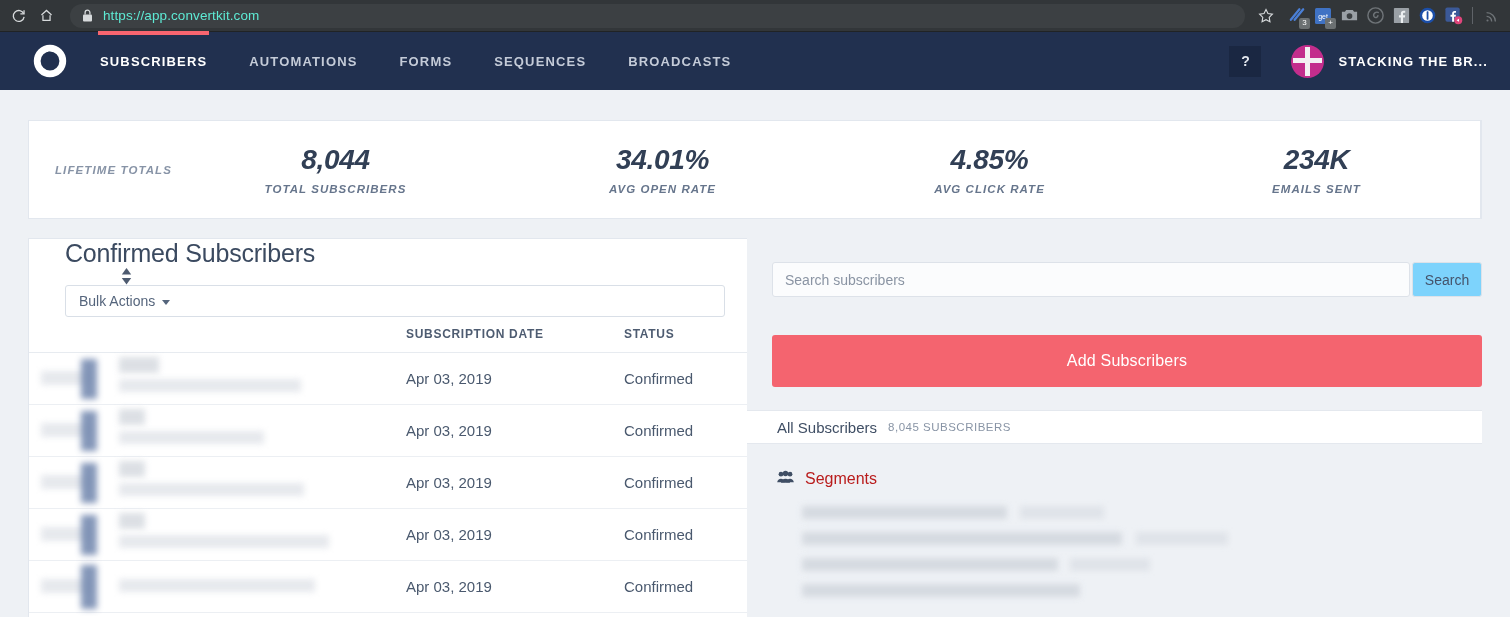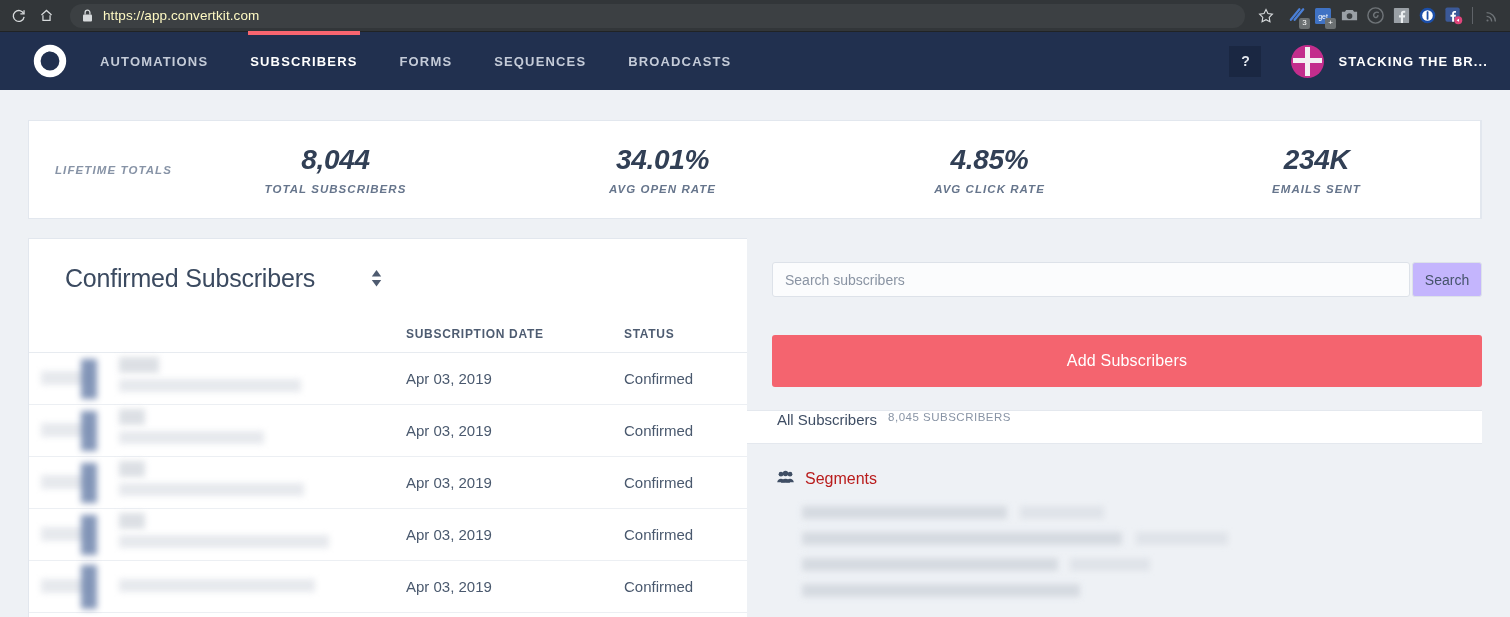--- a/index.html
+++ b/index.html
@@ -31,21 +31,21 @@
     height: 24px;
     margin: 0 8px 0 10px;
     background: #3c4043;
     border-radius: 12px;
     display: flex; align-items: center;
     padding: 0 10px 0 12px;
     min-width: 0;
   }
   .lock-icon { flex: 0 0 auto; margin-right: 10px; display:flex; }
   .omnibox-url {
-    color: #fef9c3;
+    color: #5eead4;
     font-size: 13.5px;
     letter-spacing: .1px;
     white-space: nowrap; overflow: hidden; text-overflow: ellipsis;
   }
   .star-btn { width: 26px; height: 26px; display:flex; align-items:center; justify-content:center; flex:0 0 auto; }
   .ext-strip { display: flex; align-items: center; gap: 2px; flex: 0 0 auto; padding-left: 6px; }
   .ext {
     width: 24px; height: 24px; position: relative;
     display: flex; align-items: center; justify-content: center;
   }
@@ -176,22 +176,23 @@
 
   .left-panel {
     width: 719px; flex: 0 0 auto;
     background: #ffffff;
     border: 1px solid #e2e7ee;
     border-right: none;
     position: relative; overflow: hidden;
   }
   .panel-head {
     height: 78px;
-    display: flex; align-items: center;
+    display: flex; 
     padding: 0 22px 0 36px;
+    flex-direction: column;
   }
   .panel-title {
     font-size: 25px; color: #3b4a60; font-weight: normal;
     letter-spacing: -.2px;
   }
   .sort-icon { margin-left: 56px; display: flex; flex-direction: column; gap: 3px; cursor: pointer; }
   .panel-head-spacer { flex: 1 1 auto; }
   .bulk-btn {
     border: 1px solid #d9dfe7;
     background: #fff;
@@ -262,21 +263,21 @@
     padding: 0 12px;
     font-size: 14px; color: #3c4a5d;
     font-family: "Liberation Sans", sans-serif;
     outline: none;
   }
   .search-input::placeholder { color: #8a94a3; }
   .search-btn {
     margin-left: 2px;
     width: 70px; flex: 0 0 auto;
     border: 1px solid #dde2e9;
-    background: #c4b5fd;
+    background: #7dd3fc;
     border-radius: 3px;
     font-size: 14px; color: #45536a;
     cursor: pointer;
     font-family: "Liberation Sans", sans-serif;
   }
   .add-btn {
     margin-top: 38px;
     height: 52px; width: 100%;
     background: #f4646f;
     border: none; border-radius: 3px;
@@ -284,21 +285,21 @@
     cursor: pointer;
     font-family: "Liberation Sans", sans-serif;
     letter-spacing: .2px;
   }
   .all-subs-row {
     margin-top: 23px;
     background: #ffffff;
     border-top: 1px solid #e4e8ee;
     border-bottom: 1px solid #e4e8ee;
     height: 34px;
-    display: flex; align-items: flex-start;
+    display: flex; align-items: center;
     padding-left: 30px;
     margin-left: -25px;
     padding-right: 11px;
     cursor: pointer;
   }
   .all-subs-label { font-size: 15px; color: #3f4e64; }
   .all-subs-count {
     font-size: 11.5px; color: #8894a5;
     letter-spacing: .5px; margin-left: 11px;
   }
@@ -423,25 +424,25 @@
 <div class="app-nav">
   <div class="logo-wrap">
     <svg width="42" height="42" viewBox="0 0 42 42">
       <path d="M21 4.8A16.2 16.2 0 1 0 37.2 21 16.2 16.2 0 0 0 21 4.8zm0 25.6A9.4 9.4 0 1 1 30.4 21 9.4 9.4 0 0 1 21 30.4z" fill="#ffffff"></path>
       <path d="M20.6 11.4c-2.0 0-3.2 1.1-3.2 2.4 0 1.5 1.3 2.2 3.0 2.2 1.1 0 2.0-.2 2.6-.6l2.0 3.0a9.3 9.3 0 0 0-4.9-1.4z" fill="#21304f"></path>
       <path d="M16.6 10.2h10.2v6.4H16.6z" fill="#21304f" opacity="0"></path>
     </svg>
   </div>
 
   <div class="nav-links">
+    <div class="nav-link active">
+      <span>SUBSCRIBERS</span>
+    </div>
     <div class="nav-link">
       <span>AUTOMATIONS</span>
-    </div>
-    <div class="nav-link active">
-      <span>SUBSCRIBERS</span>
     </div>
     <div class="nav-link">
       <span>FORMS</span>
     </div>
     <div class="nav-link">
       <span>SEQUENCES</span>
     </div>
     <div class="nav-link">
       <span>BROADCASTS</span>
     </div>
@@ -485,20 +486,24 @@
         <div class="panel-title">Confirmed Subscribers</div>
         <div class="sort-icon">
           <svg width="11" height="7" viewBox="0 0 11 7">
               <path d="M5.5 0L10.2 6.4H.8z" fill="#4e5b70"></path>
             </svg>
           <svg width="11" height="7" viewBox="0 0 11 7">
               <path d="M5.5 6.4L.8 0h9.4z" fill="#4e5b70"></path>
             </svg>
         </div>
         <div class="panel-head-spacer"></div>
+        <div class="bulk-btn">
+          <span>Bulk Actions</span>
+          <span class="caret-down"></span>
+        </div>
       </div>
 
       <table class="subs">
         <thead>
           <tr>
             <th class="col-person"></th>
             <th class="col-date">SUBSCRIPTION DATE</th>
             <th class="col-status">STATUS</th>
           </tr>
         </thead>

